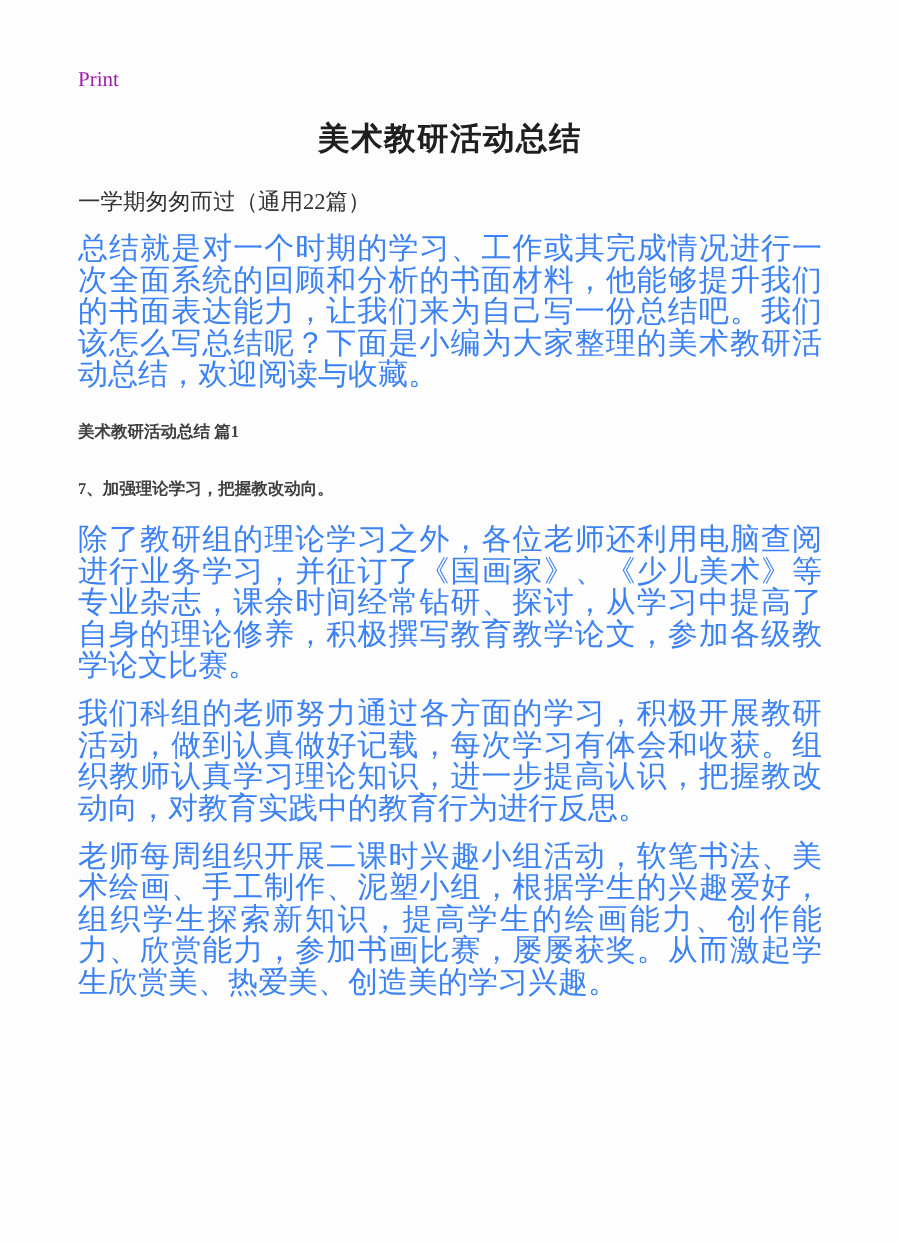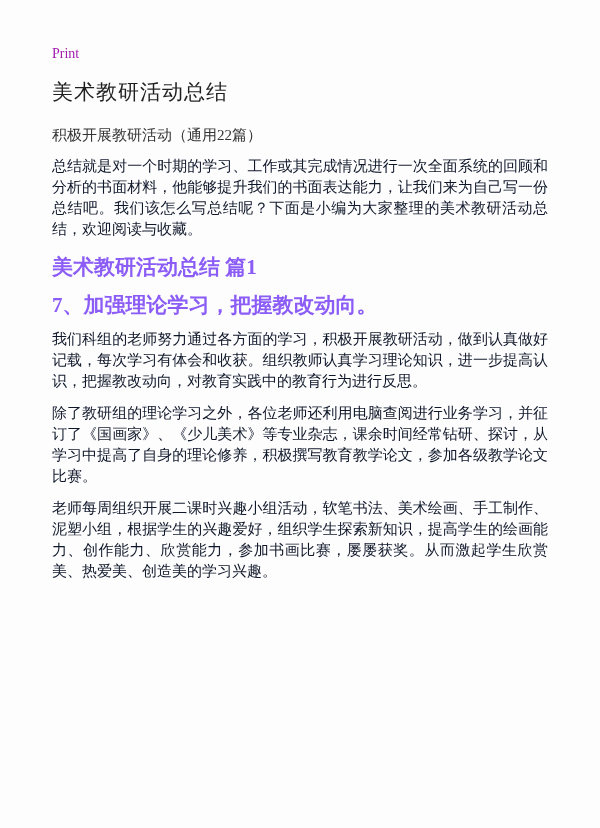--- a/index.html
+++ b/index.html
@@ -26,72 +26,73 @@
     font-size: 14px;
     line-height: 18px;
     color: #a21caf;
     text-decoration: none;
     cursor: pointer;
   }
   .doc-title {
     margin: 16px 0 0 0;
     font-size: 21px;
     line-height: 26px;
-    font-weight: normal;
+    font-weight: bold;
+    text-align: center;
     color: #1f1f1f;
     letter-spacing: 1px;
   }
   .doc-subtitle {
     margin: 20px 0 0 0;
     font-size: 15px;
     line-height: 21px;
     font-weight: normal;
     color: #333333;
   }
   .body-text p {
     margin: 11px 0;
-    font-size: 15px;
+    font-size: 20px;
     line-height: 21px;
     text-align: justify;
-    color: #0f172a;
+    color: #3b82f6;
   }
   .body-text h2 {
     margin: 17px 0 13px 0;
-    font-size: 21px;
+    font-size: 11px;
     line-height: 21px;
     font-weight: bold;
-    color: #8b5cf6;
+    color: #404040;
   }
   .intro {
     margin-top: 10px !important;
   }
 </style>
 </head>
 <body>
 
 <div class="page">
 
   <a class="print-link">Print</a>
 
   <h1 class="doc-title">美术教研活动总结</h1>
 
-  <div class="doc-subtitle">积极开展教研活动（通用22篇）</div>
+  <div class="doc-subtitle">一学期匆匆而过（通用22篇）</div>
 
   <div class="body-text">
 
     <p class="intro">总结就是对一个时期的学习、工作或其完成情况进行一次全面系统的回顾和分析的书面材料，他能够提升我们的书面表达能力，让我们来为自己写一份总结吧。我们该怎么写总结呢？下面是小编为大家整理的美术教研活动总结，欢迎阅读与收藏。</p>
 
     <h2>美术教研活动总结 篇1</h2>
 
 
     <h2>7、加强理论学习，把握教改动向。</h2>
 
+    <p>除了教研组的理论学习之外，各位老师还利用电脑查阅进行业务学习，并征订了《国画家》、《少儿美术》等专业杂志，课余时间经常钻研、探讨，从学习中提高了自身的理论修养，积极撰写教育教学论文，参加各级教学论文比赛。</p>
+
     <p>我们科组的老师努力通过各方面的学习，积极开展教研活动，做到认真做好记载，每次学习有体会和收获。组织教师认真学习理论知识，进一步提高认识，把握教改动向，对教育实践中的教育行为进行反思。</p>
-
-    <p>除了教研组的理论学习之外，各位老师还利用电脑查阅进行业务学习，并征订了《国画家》、《少儿美术》等专业杂志，课余时间经常钻研、探讨，从学习中提高了自身的理论修养，积极撰写教育教学论文，参加各级教学论文比赛。</p>
 
 
 
 
     <p>老师每周组织开展二课时兴趣小组活动，软笔书法、美术绘画、手工制作、泥塑小组，根据学生的兴趣爱好，组织学生探索新知识，提高学生的绘画能力、创作能力、欣赏能力，参加书画比赛，屡屡获奖。从而激起学生欣赏美、热爱美、创造美的学习兴趣。</p>
 
   </div>
 </div>
 
 </body></html>

